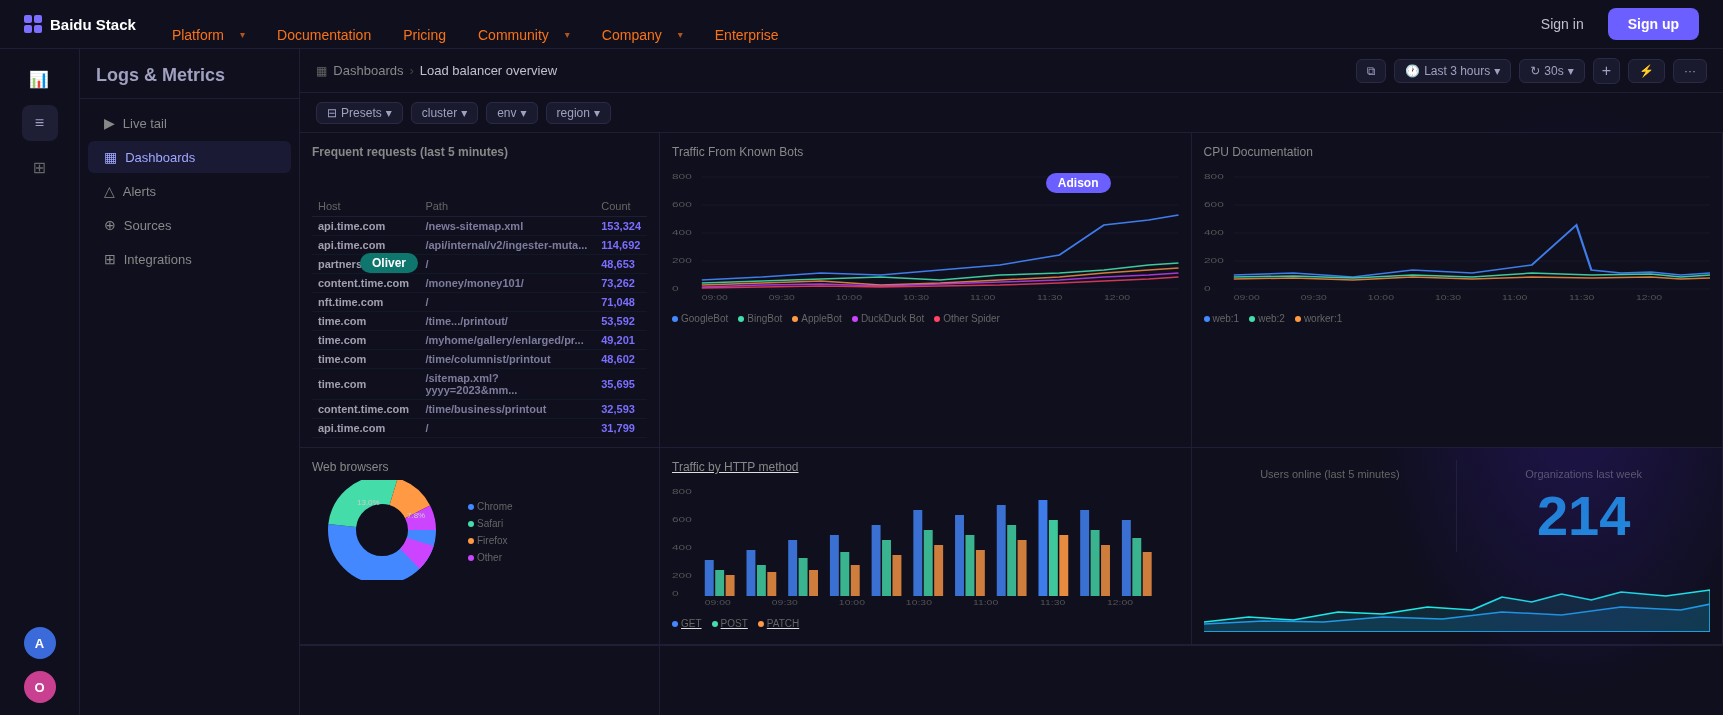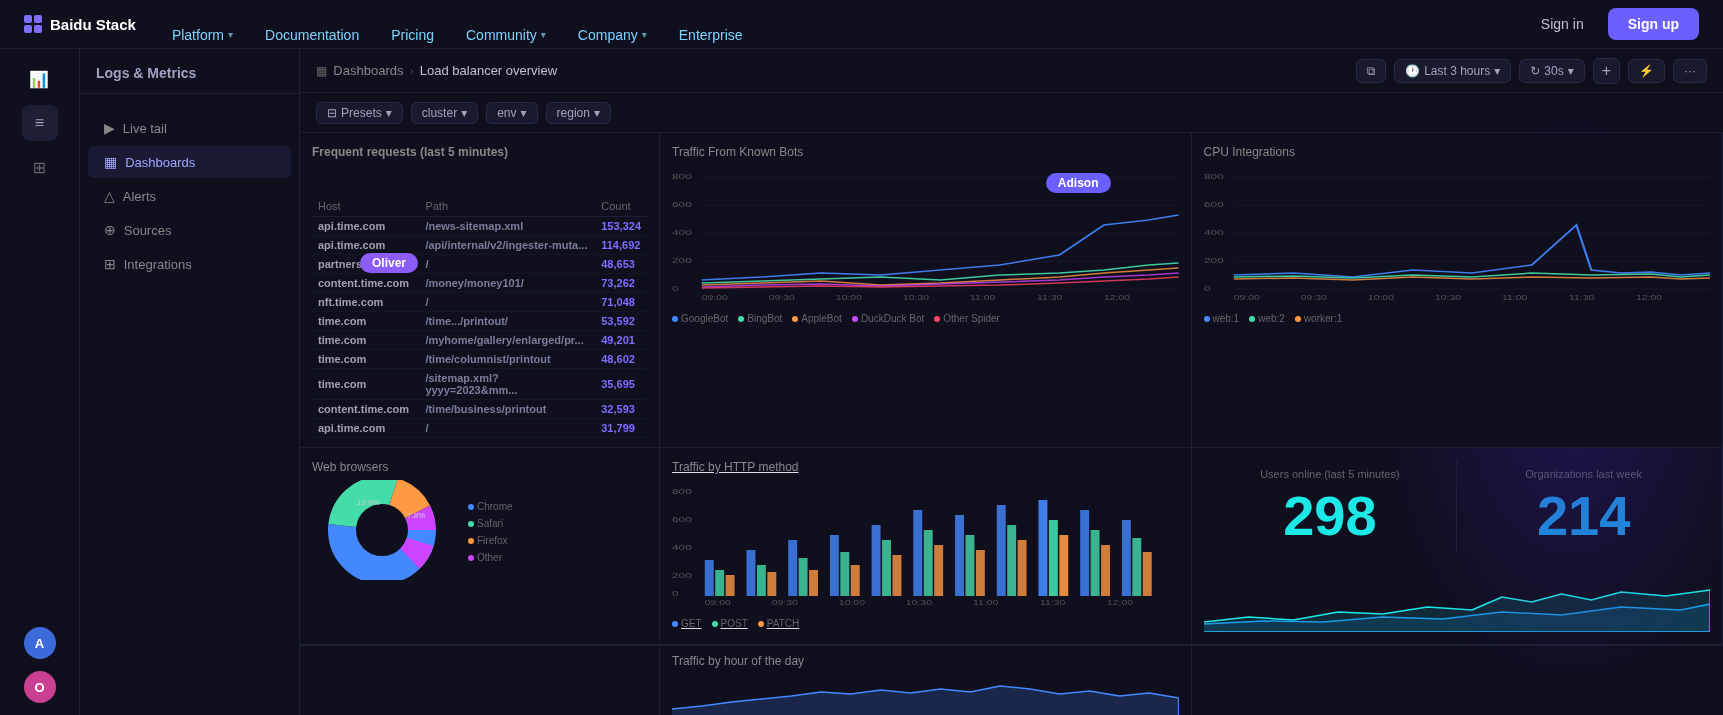--- a/index.html
+++ b/index.html
@@ -30,22 +30,22 @@
       color: #fff; font-weight: 700; font-size: 15px;
       margin-right: 16px;
     }
     .logo-icon {
       display: grid; grid-template-columns: 1fr 1fr; gap: 2px; width: 18px; height: 18px;
     }
     .logo-icon span {
       background: #7c6fff; border-radius: 2px;
     }
     .nav-item {
-      color: #7dd3fc; font-size: 14px; padding: 6px 12px;
-      cursor: pointer; border-radius: 6px; display: flex; align-items: center; gap: 4px;
+      color: #f97316; font-size: 14px; padding: 6px 12px;
+      cursor: pointer; border-radius: 6px; display: flex; align-items: center; gap: 16px;
       white-space: nowrap;
       margin-top: 21px;
     }
     .nav-chevron { font-size: 10px; opacity: 0.7; }
     .nav-spacer { flex: 1; }
     .nav-signin {
       color: #c0c0d0; font-size: 14px; padding: 6px 16px; cursor: pointer;
     }
     .nav-signup {
       background: #6c5fff; color: #fff; font-size: 14px; font-weight: 600;
@@ -105,23 +105,23 @@
     
     .left-panel {
       width: 220px;
       background: #0f0f1e;
       border-right: 1px solid #1e1e35;
       padding: 16px 0;
       flex-shrink: 0;
       z-index: 10;
     }
     .panel-title {
-      font-size: 14px; font-weight: 600; color: #a0a0c0;
+      font-size: 18px; font-weight: 600; color: #a0a0c0;
       padding: 0 16px 12px; border-bottom: 1px solid #1e1e35;
-      margin-bottom: 18px;
+      margin-bottom: 8px;
     }
     .panel-nav-item {
       display: flex; align-items: center; gap: 8px;
       padding: 8px 16px; font-size: 13px; color: #888;
       cursor: pointer; border-radius: 6px; margin: 2px 8px;
     }
     .panel-nav-item.active { background: #1a1a35; color: #a0a8ff; }
     .panel-nav-icon { font-size: 14px; }
 
     
@@ -233,21 +233,21 @@
       position: absolute;
       background: #6c5fff; color: #fff;
       border-radius: 12px; padding: 3px 12px;
       font-size: 12px; font-weight: 600;
       top: 40px; right: 80px;
       z-index: 20;
       pointer-events: none;
     }
     .cursor-label-oliver {
       position: absolute;
-      background: #8b5cf6; color: #fff;
+      background: #0f766e; color: #fff;
       border-radius: 12px; padding: 3px 12px;
       font-size: 12px; font-weight: 600;
       top: 120px; left: 60px;
       z-index: 20;
       pointer-events: none;
     }
 
     
     .big-num-panel {
       border-right: 1px solid #1e1e35;
@@ -543,21 +543,21 @@
               <span>DuckDuck Bot</span>
             </div>
             <div class="legend-item">
               <span class="legend-dot" style="background:#ff4466"></span>
               <span>Other Spider</span>
             </div>
           </div>
       </div>
 
       <div class="chart-panel">
-        <div class="chart-title">CPU Integrations</div>
+        <div class="chart-title">CPU Documentation</div>
         <div class="chart-svg-wrap">
           <svg viewBox="0 0 340 140" width="100%" height="140" preserveAspectRatio="none">
             <text x="0" y="14" fill="#555" font-size="8">800</text>
             <text x="0" y="42" fill="#555" font-size="8">600</text>
             <text x="0" y="70" fill="#555" font-size="8">400</text>
             <text x="0" y="98" fill="#555" font-size="8">200</text>
             <text x="0" y="126" fill="#555" font-size="8">0</text>
             <line x1="20" y1="12" x2="340" y2="12" stroke="#1e1e35" stroke-width="0.5"></line>
             <line x1="20" y1="40" x2="340" y2="40" stroke="#1e1e35" stroke-width="0.5"></line>
             <line x1="20" y1="68" x2="340" y2="68" stroke="#1e1e35" stroke-width="0.5"></line>
@@ -700,43 +700,36 @@
               <span class="legend-dot" style="background:#ff9944"></span>
               <span>PATCH</span>
             </div>
           </div>
       </div>
 
       <div class="big-num-panel" style="border-bottom:1px solid #1e1e35;">
         <div class="big-num-row">
           <div class="big-num-cell">
             <div class="big-num-label">Users online (last 5 minutes)</div>
-            <div class="big-number num-cyan">298</div>
           </div>
           <div class="big-num-divider"></div>
           <div class="big-num-cell">
             <div class="big-num-label">Organizations last week</div>
             <div class="big-number num-blue">214</div>
           </div>
         </div>
 
         <div class="sparkline-area">
           <svg viewBox="0 0 340 80" width="100%" height="80" preserveAspectRatio="none">
             <polyline fill="rgba(28,200,200,0.15)" stroke="#1ce8e8" stroke-width="1.5" points="0,70 30,65 60,68 90,60 120,62 150,55 180,58 200,45 220,50 240,42 260,48 280,40 310,44 340,38 340,80 0,80"></polyline>
             <polyline fill="rgba(28,155,232,0.15)" stroke="#1c9be8" stroke-width="1.5" points="0,72 40,69 80,70 120,65 160,67 200,60 240,63 280,55 320,58 340,52 340,80 0,80"></polyline>
           </svg>
         </div>
       </div>
 
     </div>
 
     <div style="display:flex; height:70px; border-top:1px solid #1e1e35; flex-shrink:0; overflow:hidden;">
       <div style="width:360px; border-right:1px solid #1e1e35; padding:8px 12px; background:#0f0f1e;"></div>
-      <div style="flex:1; border-right:1px solid #1e1e35; padding:8px 12px; background:#0f0f1e;">
-        <div class="chart-title">Traffic by hour of the day</div>
-        <svg viewBox="0 0 340 45" width="100%" height="45" preserveAspectRatio="none">
-          <polyline fill="rgba(68,136,255,0.2)" stroke="#4488ff" stroke-width="1.5" points="0,35 20,32 40,28 60,25 80,22 100,18 120,20 140,16 160,19 180,15 200,18 220,12 240,15 260,20 280,17 300,22 320,19 340,24 340,45 0,45"></polyline>
-        </svg>
-      </div>
       <div style="flex:1; padding:8px 12px; background:#0f0f1e;"></div>
     </div>
   </div>
 </div>
 
 </body></html>

